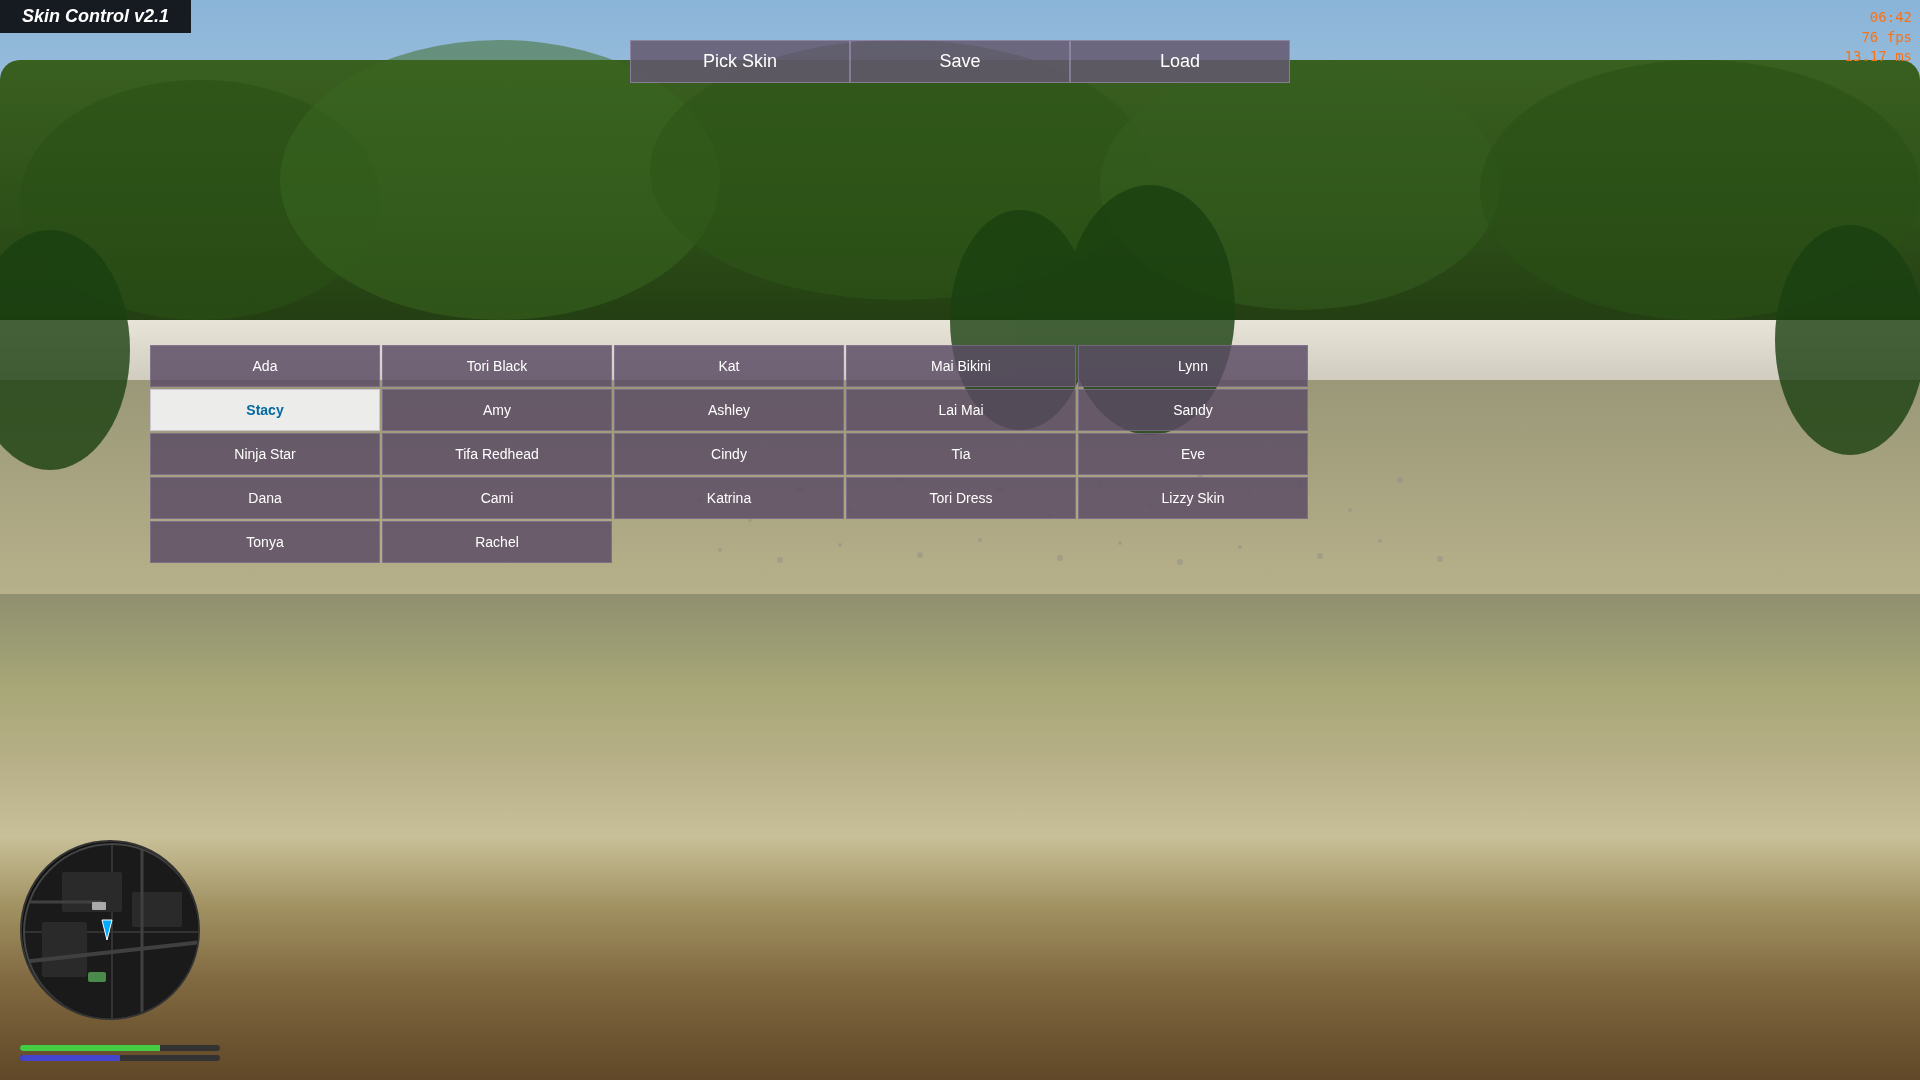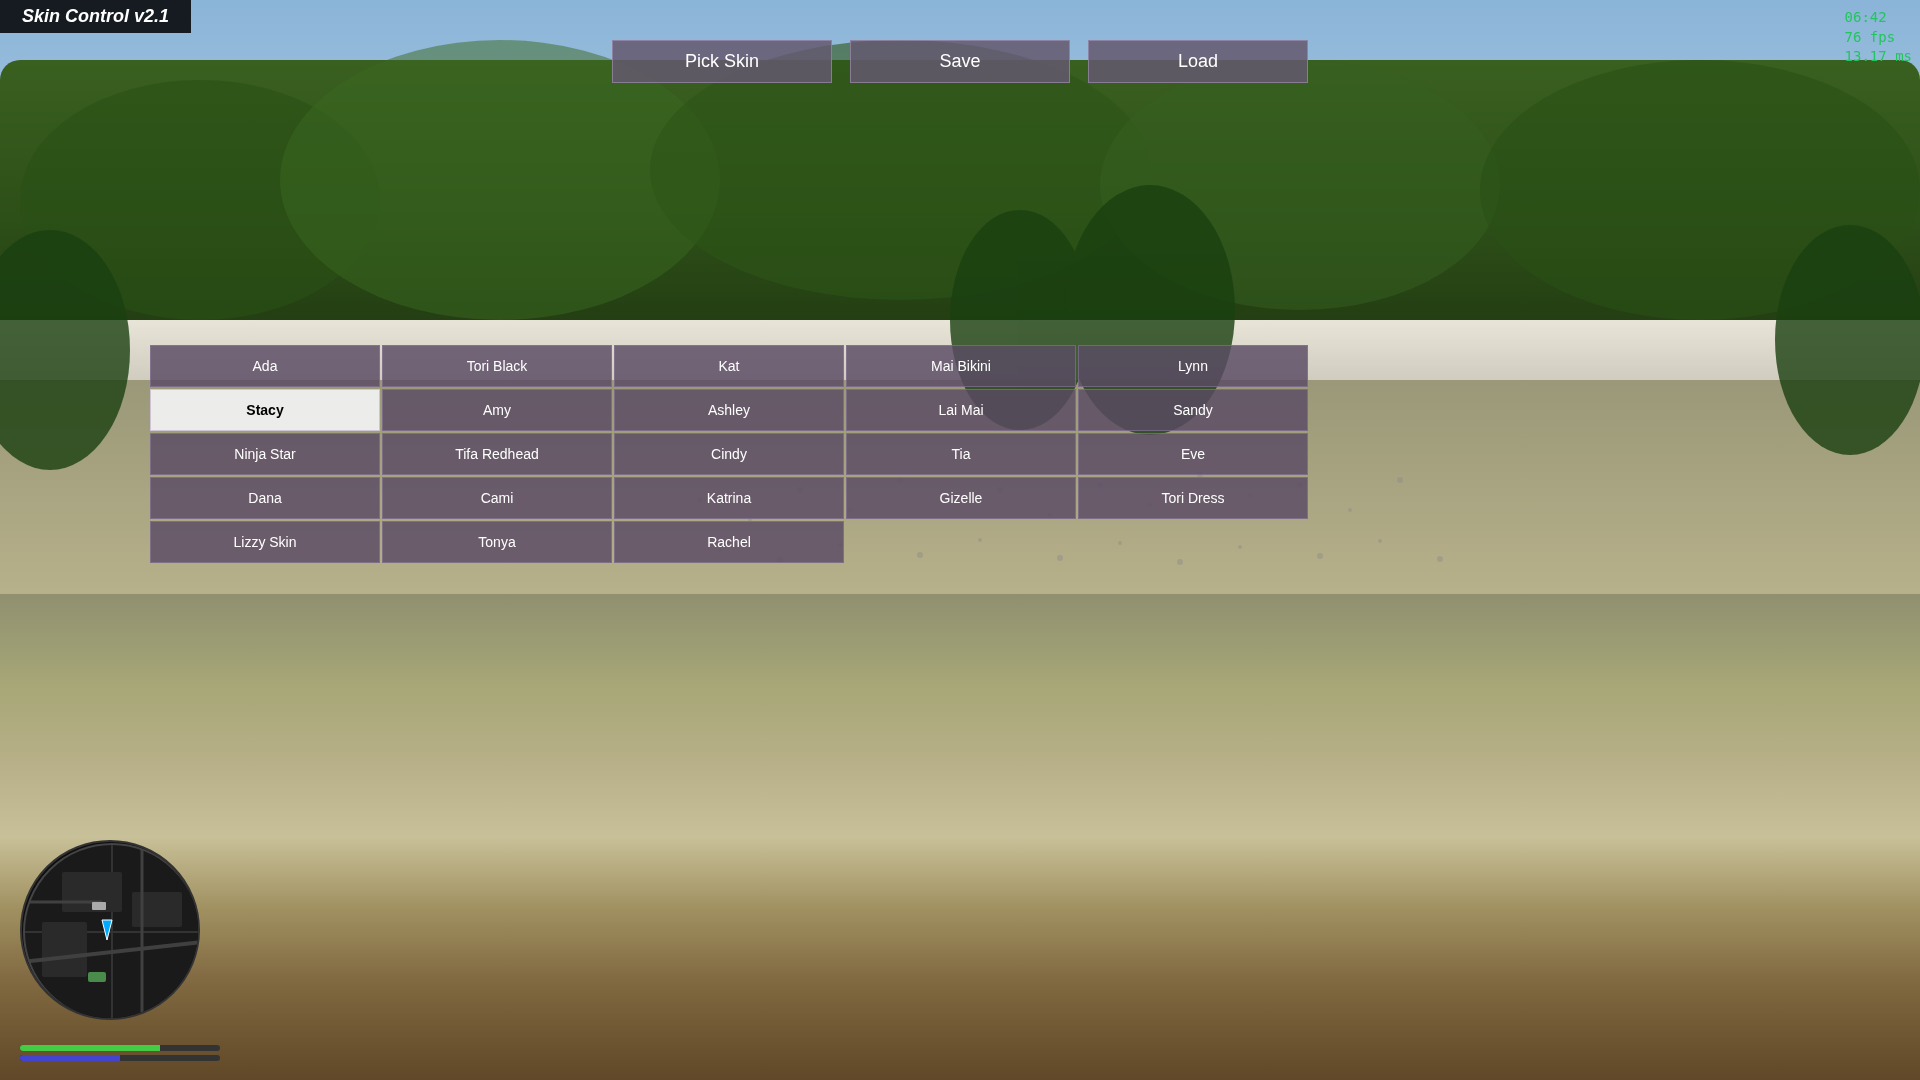--- a/index.html
+++ b/index.html
@@ -68,36 +68,36 @@
       color: #fff;
       font-size: 18px;
       font-weight: bold;
       font-style: italic;
     }
 
     
     #fps-counter {
       position: absolute;
       top: 8px; right: 8px;
-      color: #22c55e;
+      color: #f97316;
       font-family: monospace;
       font-size: 14px;
-      text-align: left;
+      text-align: right;
       z-index: 100;
       line-height: 1.4;
     }
 
     
     #top-menu {
       position: absolute;
       top: 40px;
       left: 50%;
       transform: translateX(-50%);
       display: flex;
-      gap: 18px;
+      gap: 0;
       z-index: 100;
       border-radius: 16px;
     }
 
     .top-menu-btn {
       background: rgba(100, 88, 110, 0.85);
       border: 1px solid rgba(180, 160, 200, 0.5);
       color: #fff;
       font-size: 18px;
       padding: 10px 60px;
@@ -126,21 +126,21 @@
       text-align: center;
       display: flex;
       align-items: center;
       justify-content: center;
       cursor: pointer;
       transition: background 0.1s;
     }
 
     .skin-cell.selected {
       background: rgba(240, 240, 240, 0.95);
-      color: #000000;
+      color: #0369a1;
       font-weight: bold;
     }
 
     
     #minimap {
       position: absolute;
       bottom: 60px;
       left: 20px;
       width: 180px;
       height: 180px;
@@ -313,21 +313,20 @@
     <div class="skin-cell">Lai Mai</div>
     <div class="skin-cell">Sandy</div>
     <div class="skin-cell">Ninja Star</div>
     <div class="skin-cell">Tifa Redhead</div>
     <div class="skin-cell">Cindy</div>
     <div class="skin-cell">Tia</div>
     <div class="skin-cell">Eve</div>
     <div class="skin-cell">Dana</div>
     <div class="skin-cell">Cami</div>
     <div class="skin-cell">Katrina</div>
-    <div class="skin-cell">Gizelle</div>
     <div class="skin-cell">Tori Dress</div>
     <div class="skin-cell">Lizzy Skin</div>
     <div class="skin-cell">Tonya</div>
     <div class="skin-cell">Rachel</div>
   </div>
 
 <div id="minimap">
   <div id="minimap-bg">
     <svg width="180" height="180" xmlns="http://www.w3.org/2000/svg">
       <defs>

